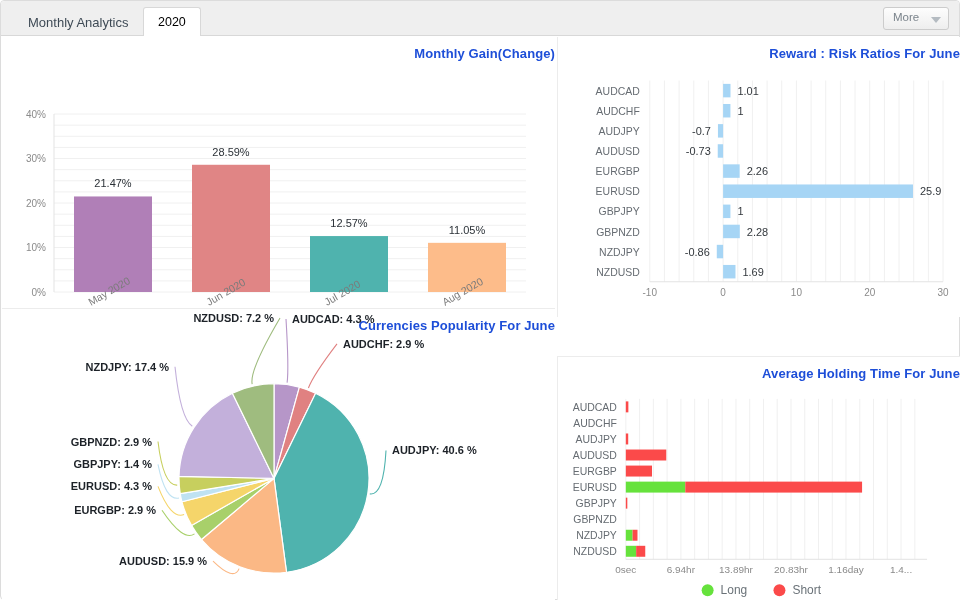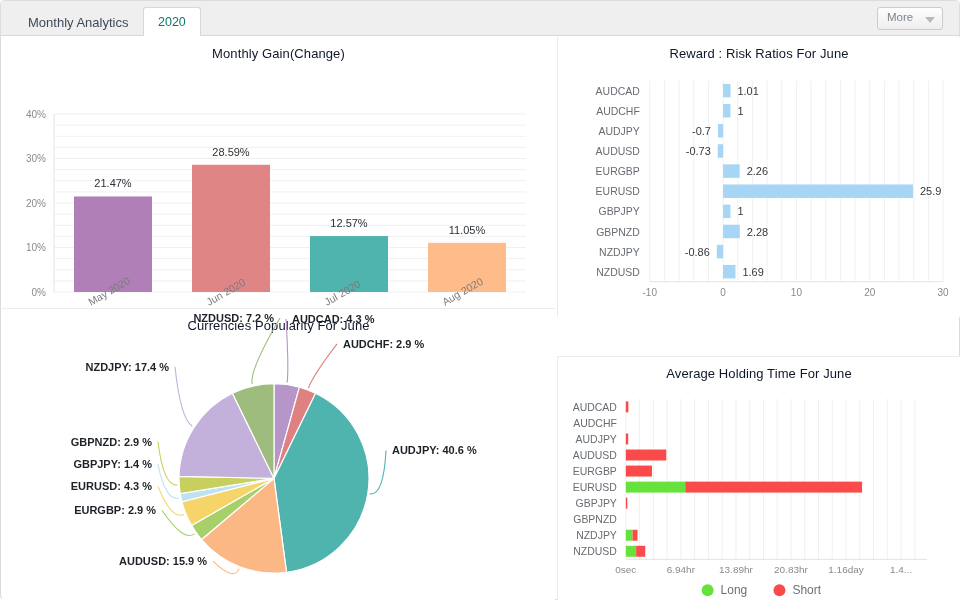--- a/index.html
+++ b/index.html
@@ -41,24 +41,24 @@
   .tab.title {
     left: 12px;
     font-weight: normal;
     font-size: 13px;
     color: #3e4a55;
   }
   .tab.active {
     left: 142px;
     background: #ffffff;
     border-color: #d8d8d8;
-    color: #0f766e;
+    color: #000000;
   }
   .more-btn {
-    position: absolute; right: 16px; top: 6px;
+    position: absolute; right: 10px; top: 6px;
     width: 66px; height: 23px;
     background: linear-gradient(#fdfdfd, #eeeeee);
     border: 1px solid #cccccc;
     border-radius: 3px;
     font-size: 11.5px; color: #7b848c;
     cursor: pointer;
   }
   .more-btn .lbl { position: absolute; left: 9px; top: 3px; }
   .more-btn .caret {
     position: absolute; right: 7px; top: 9px;
@@ -73,24 +73,24 @@
   #panel-gain      { left: 1px;   top: 36px;  width: 553px; height: 270px; }
   #panel-reward    { left: 556px; top: 36px;  width: 403px; height: 280px;
                      border-left: 1px solid #ececec; }
   #panel-pie       { left: 1px;   top: 307px; width: 553px; height: 292px;
                      border-top: 1px solid #ececec; }
   #panel-holding   { left: 556px; top: 307px; width: 403px; height: 292px;
                      border-top: 1px solid #ececec; border-left: 1px solid #ececec; margin-top: 48px; }
 
   .chart-title {
     width: 100%;
-    text-align: center;
+    text-align: right;
     font-size: 13px;
-    font-weight: normal;
-    color: #0f172a;
+    font-weight: bold;
+    color: #1d4ed8;
     padding-top: 9px;
     letter-spacing: .1px;
   }
 
   
   .svgbox { position: absolute; left: 0; top: 0; width: 100%; height: 100%; }
 
   text { font-family: "Liberation Sans", sans-serif; }
   .tick-lbl   { font-size: 10px; fill: #8a8a8a; }
   .cat-lbl    { font-size: 10.5px; fill: #666c72; }

